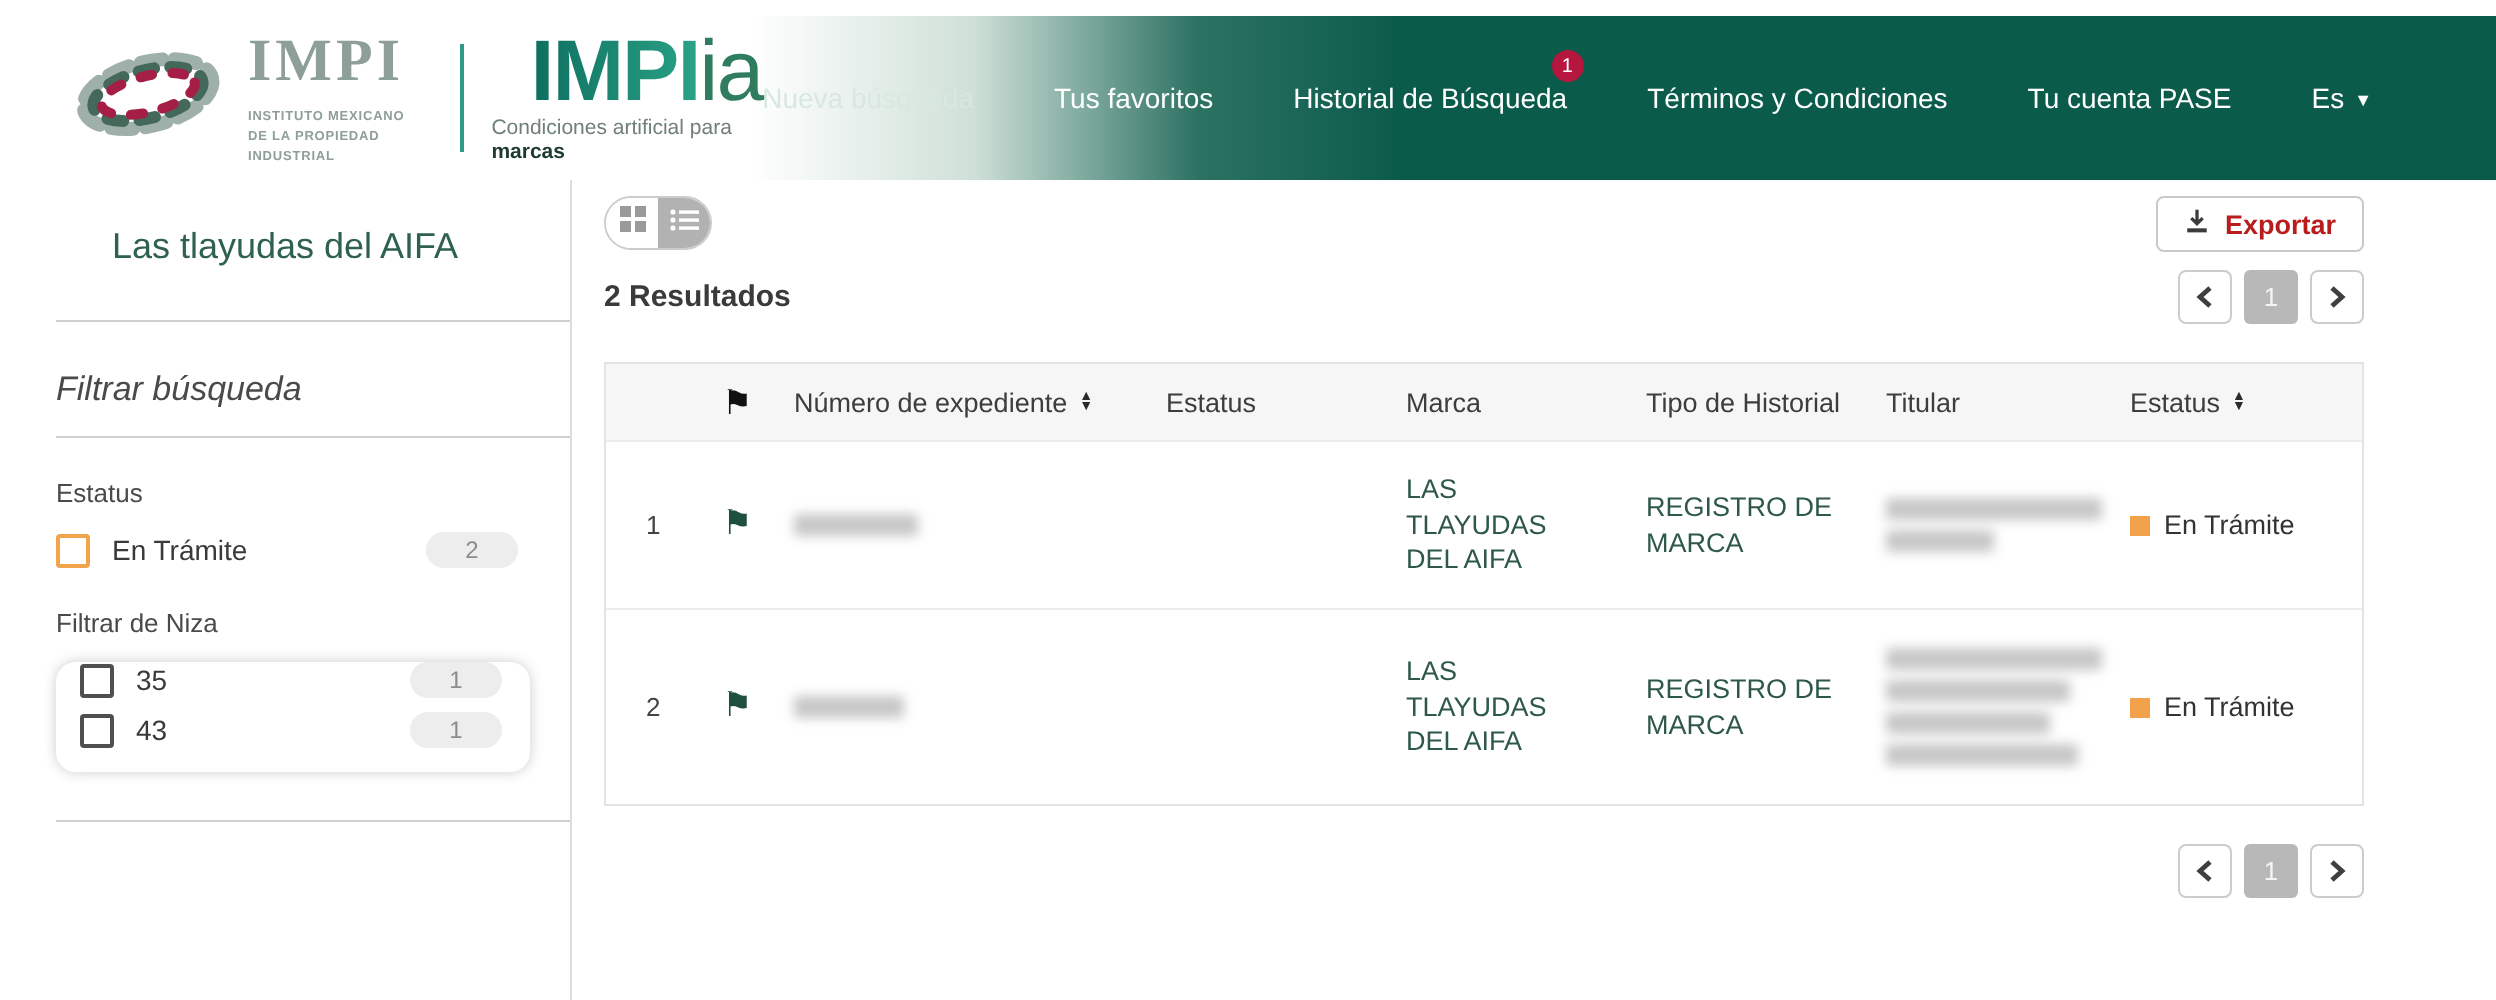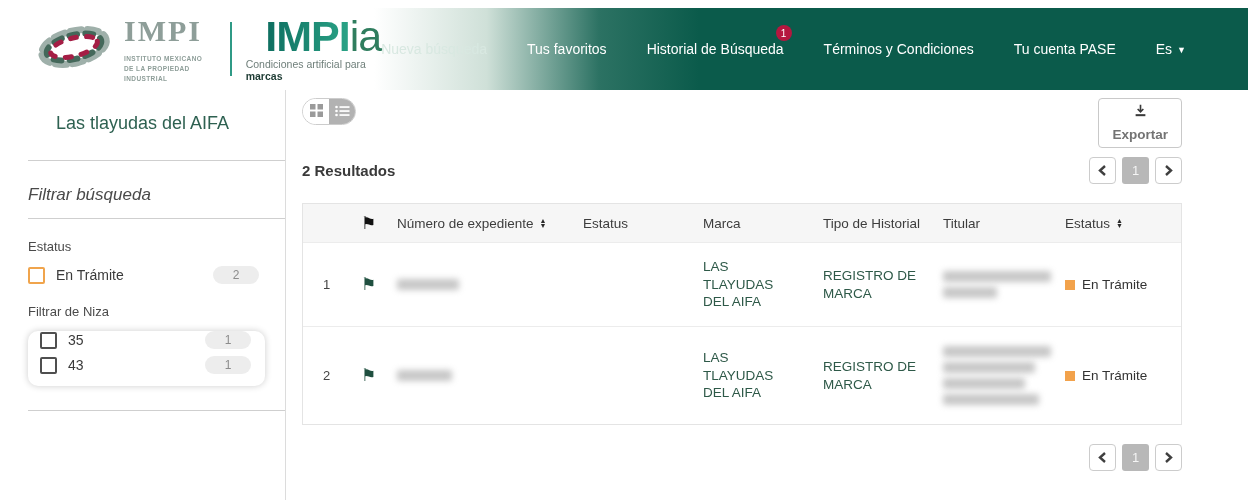--- a/index.html
+++ b/index.html
@@ -45,21 +45,21 @@
   .niza-card .filter-row { margin-top:7px; padding-right:0; }
   .niza-card .filter-row:first-child { margin-top:0; }
   .sb-bottom-rule { margin-top:24px; }
 
   
   .main { position:absolute; left:302px; top:98px; width:880px; }
   .toolbar { display:flex; justify-content:space-between; align-items:flex-start; }
   .view-toggle { display:flex; width:54px; height:27px; border:1px solid #cccccc; border-radius:14px; overflow:hidden; }
   .vt-btn { flex:1; display:flex; align-items:center; justify-content:center; cursor:pointer; background:#fff; }
   .vt-btn.active-gray { background:#b2b2b2; }
-  .export-btn { display:flex; align-items:center; gap:7px; border:1px solid #c9c9c9; border-radius:4px; background:#fff; padding:5px 13px; font-size:13.5px; font-weight:bold; color:#737373; cursor:pointer;flex-direction:column; }
+  .export-btn { display:flex; align-items:center; gap:7px; border:1px solid #c9c9c9; border-radius:4px; background:#fff; padding:5px 13px; font-size:13.5px; font-weight:bold; color:#b91c1c; cursor:pointer; }
 
   .results-row { display:flex; justify-content:space-between; align-items:center; margin-top:9px; }
   .results-count { font-weight:bold; font-size:15px; color:#3a3a3a; }
   .pager { display:flex; gap:6px; }
   .pg-btn { width:27px; height:27px; border:1px solid #cccccc; border-radius:4px; background:#fff; display:flex; align-items:center; justify-content:center; cursor:pointer; }
   .pg-current { width:27px; height:27px; border-radius:3px; background:#b8b8b8; color:rgba(255,255,255,.85); display:flex; align-items:center; justify-content:center; font-size:13px; cursor:pointer; }
 
   .table { margin-top:19px; border:1px solid #e4e4e4; background:#fff; }
   .trow { display:grid; grid-template-columns:58px 36px 186px 120px 120px 120px 122px auto; align-items:center; }
   .thead { background:#f6f6f6; height:38px; font-size:13.5px; color:#3d3d3d; }

